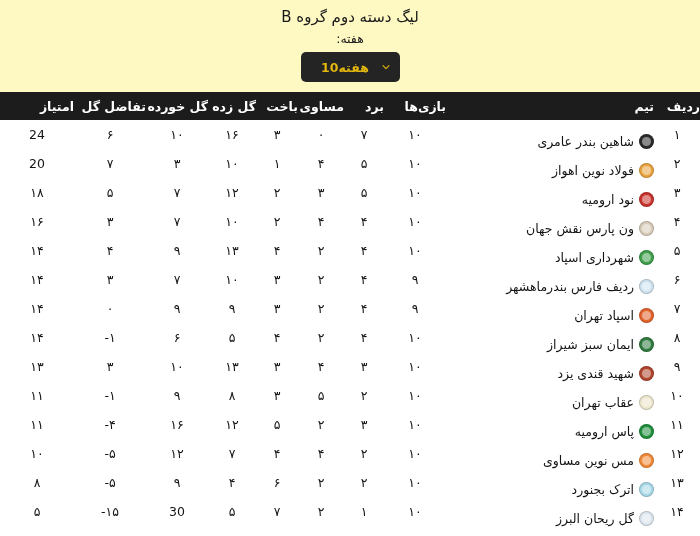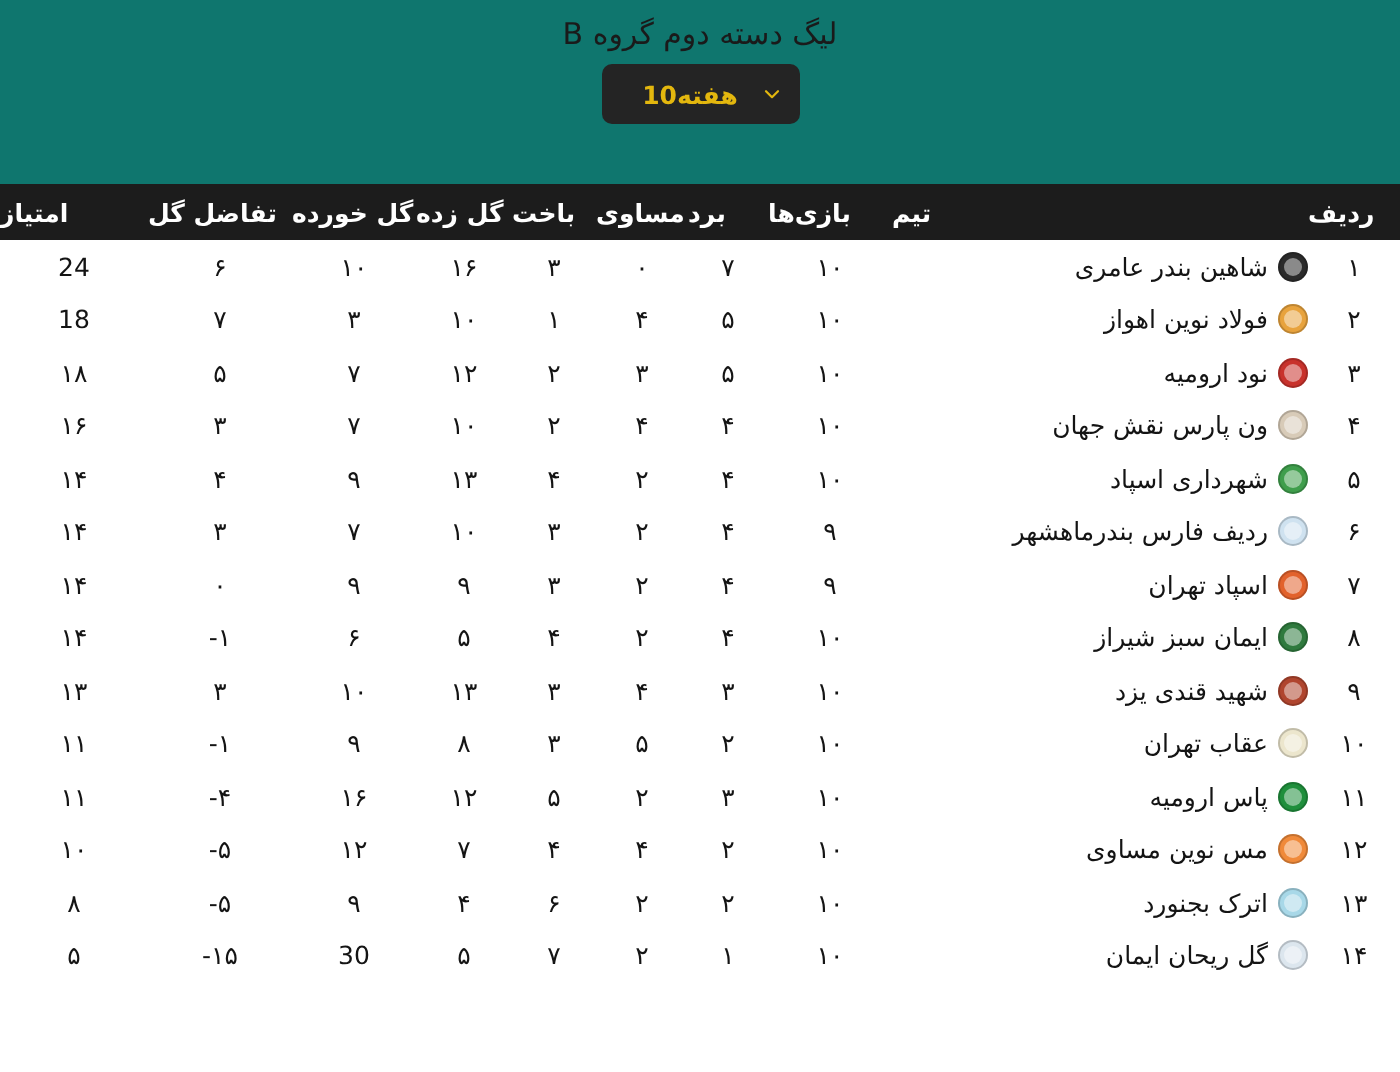--- a/index.html
+++ b/index.html
@@ -16,21 +16,21 @@
   }
   .page {
     width: 700px;
     height: 536px;
     position: relative;
     background: #ffffff;
     box-sizing: border-box;
   }
   
   .top-header {
-    background: #0f766e;
+    background: #fef9c3;
     width: 100%;
     height: 92px;
     box-sizing: border-box;
     padding-top: 6px;
     text-align: center;
     position: relative;
   }
   .league-title {
     font-size: 15px;
     color: #1a1a1a;
@@ -85,21 +85,21 @@
   }
   table.standings thead tr {
     background: #1c1c1c;
     height: 28px;
   }
   table.standings thead th {
     color: #ffffff;
     font-size: 12.5px;
     font-weight: bold;
     padding: 0;
-    text-align: left;
+    text-align: right;
     vertical-align: middle;
     white-space: nowrap;
   }
   table.standings tbody tr {
     height: 26.5px;
   }
   table.standings tbody td {
     font-size: 12.5px;
     color: #141414;
     text-align: center;
@@ -112,20 +112,21 @@
     text-align: right;
     padding-right: 6px;
     direction: rtl;
   }
   .team-inner {
     display: flex;
     flex-direction: row;
     align-items: center;
     justify-content: flex-start;
     gap: 5px;
+    margin-top: 14px;
   }
   .crest {
     width: 15px;
     height: 15px;
     border-radius: 50%;
     flex: 0 0 auto;
     display: inline-block;
     box-shadow: inset 0 0 0 1px rgba(0,0,0,0.18);
     position: relative;
     overflow: hidden;
@@ -155,20 +156,21 @@
   col.c-gd { width: 72px; }
   col.c-pts { width: 74px; }
 </style>
 </head>
 <body>
 
 <div class="page">
 
   <div class="top-header">
     <div class="league-title">لیگ دسته دوم گروه B</div>
+    <div class="week-label">هفته:</div>
     <div class="week-select">
       <span class="week-select-value">هفته10</span>
       <span class="chev">
         <svg width="10" height="10" viewBox="0 0 10 10" aria-hidden="true">
           <path d="M2 3.6 L5 6.6 L8 3.6" fill="none" stroke="#e3b70e" stroke-width="1.1" stroke-linecap="round" stroke-linejoin="round"></path>
         </svg>
       </span>
     </div>
   </div>
 
@@ -225,21 +227,21 @@
               <span class="team-name">فولاد نوین اهواز</span>
             </div>
           </td>
           <td>۱۰</td>
           <td>۵</td>
           <td>۴</td>
           <td>۱</td>
           <td>۱۰</td>
           <td>۳</td>
           <td>۷</td>
-          <td>18</td>
+          <td>20</td>
         </tr>
         <tr>
           <td class="rank-cell">۳</td>
           <td class="team-cell">
             <div class="team-inner">
               <span class="crest" style="background: rgb(200, 50, 44);"></span>
               <span class="team-name">نود ارومیه</span>
             </div>
           </td>
           <td>۱۰</td>
@@ -419,21 +421,21 @@
           <td>۴</td>
           <td>۹</td>
           <td>۵-</td>
           <td>۸</td>
         </tr>
         <tr>
           <td class="rank-cell">۱۴</td>
           <td class="team-cell">
             <div class="team-inner">
               <span class="crest" style="background: rgb(220, 230, 238);"></span>
-              <span class="team-name">گل ریحان ایمان</span>
+              <span class="team-name">گل ریحان البرز</span>
             </div>
           </td>
           <td>۱۰</td>
           <td>۱</td>
           <td>۲</td>
           <td>۷</td>
           <td>۵</td>
           <td>30</td>
           <td>۱۵-</td>
           <td>۵</td>

